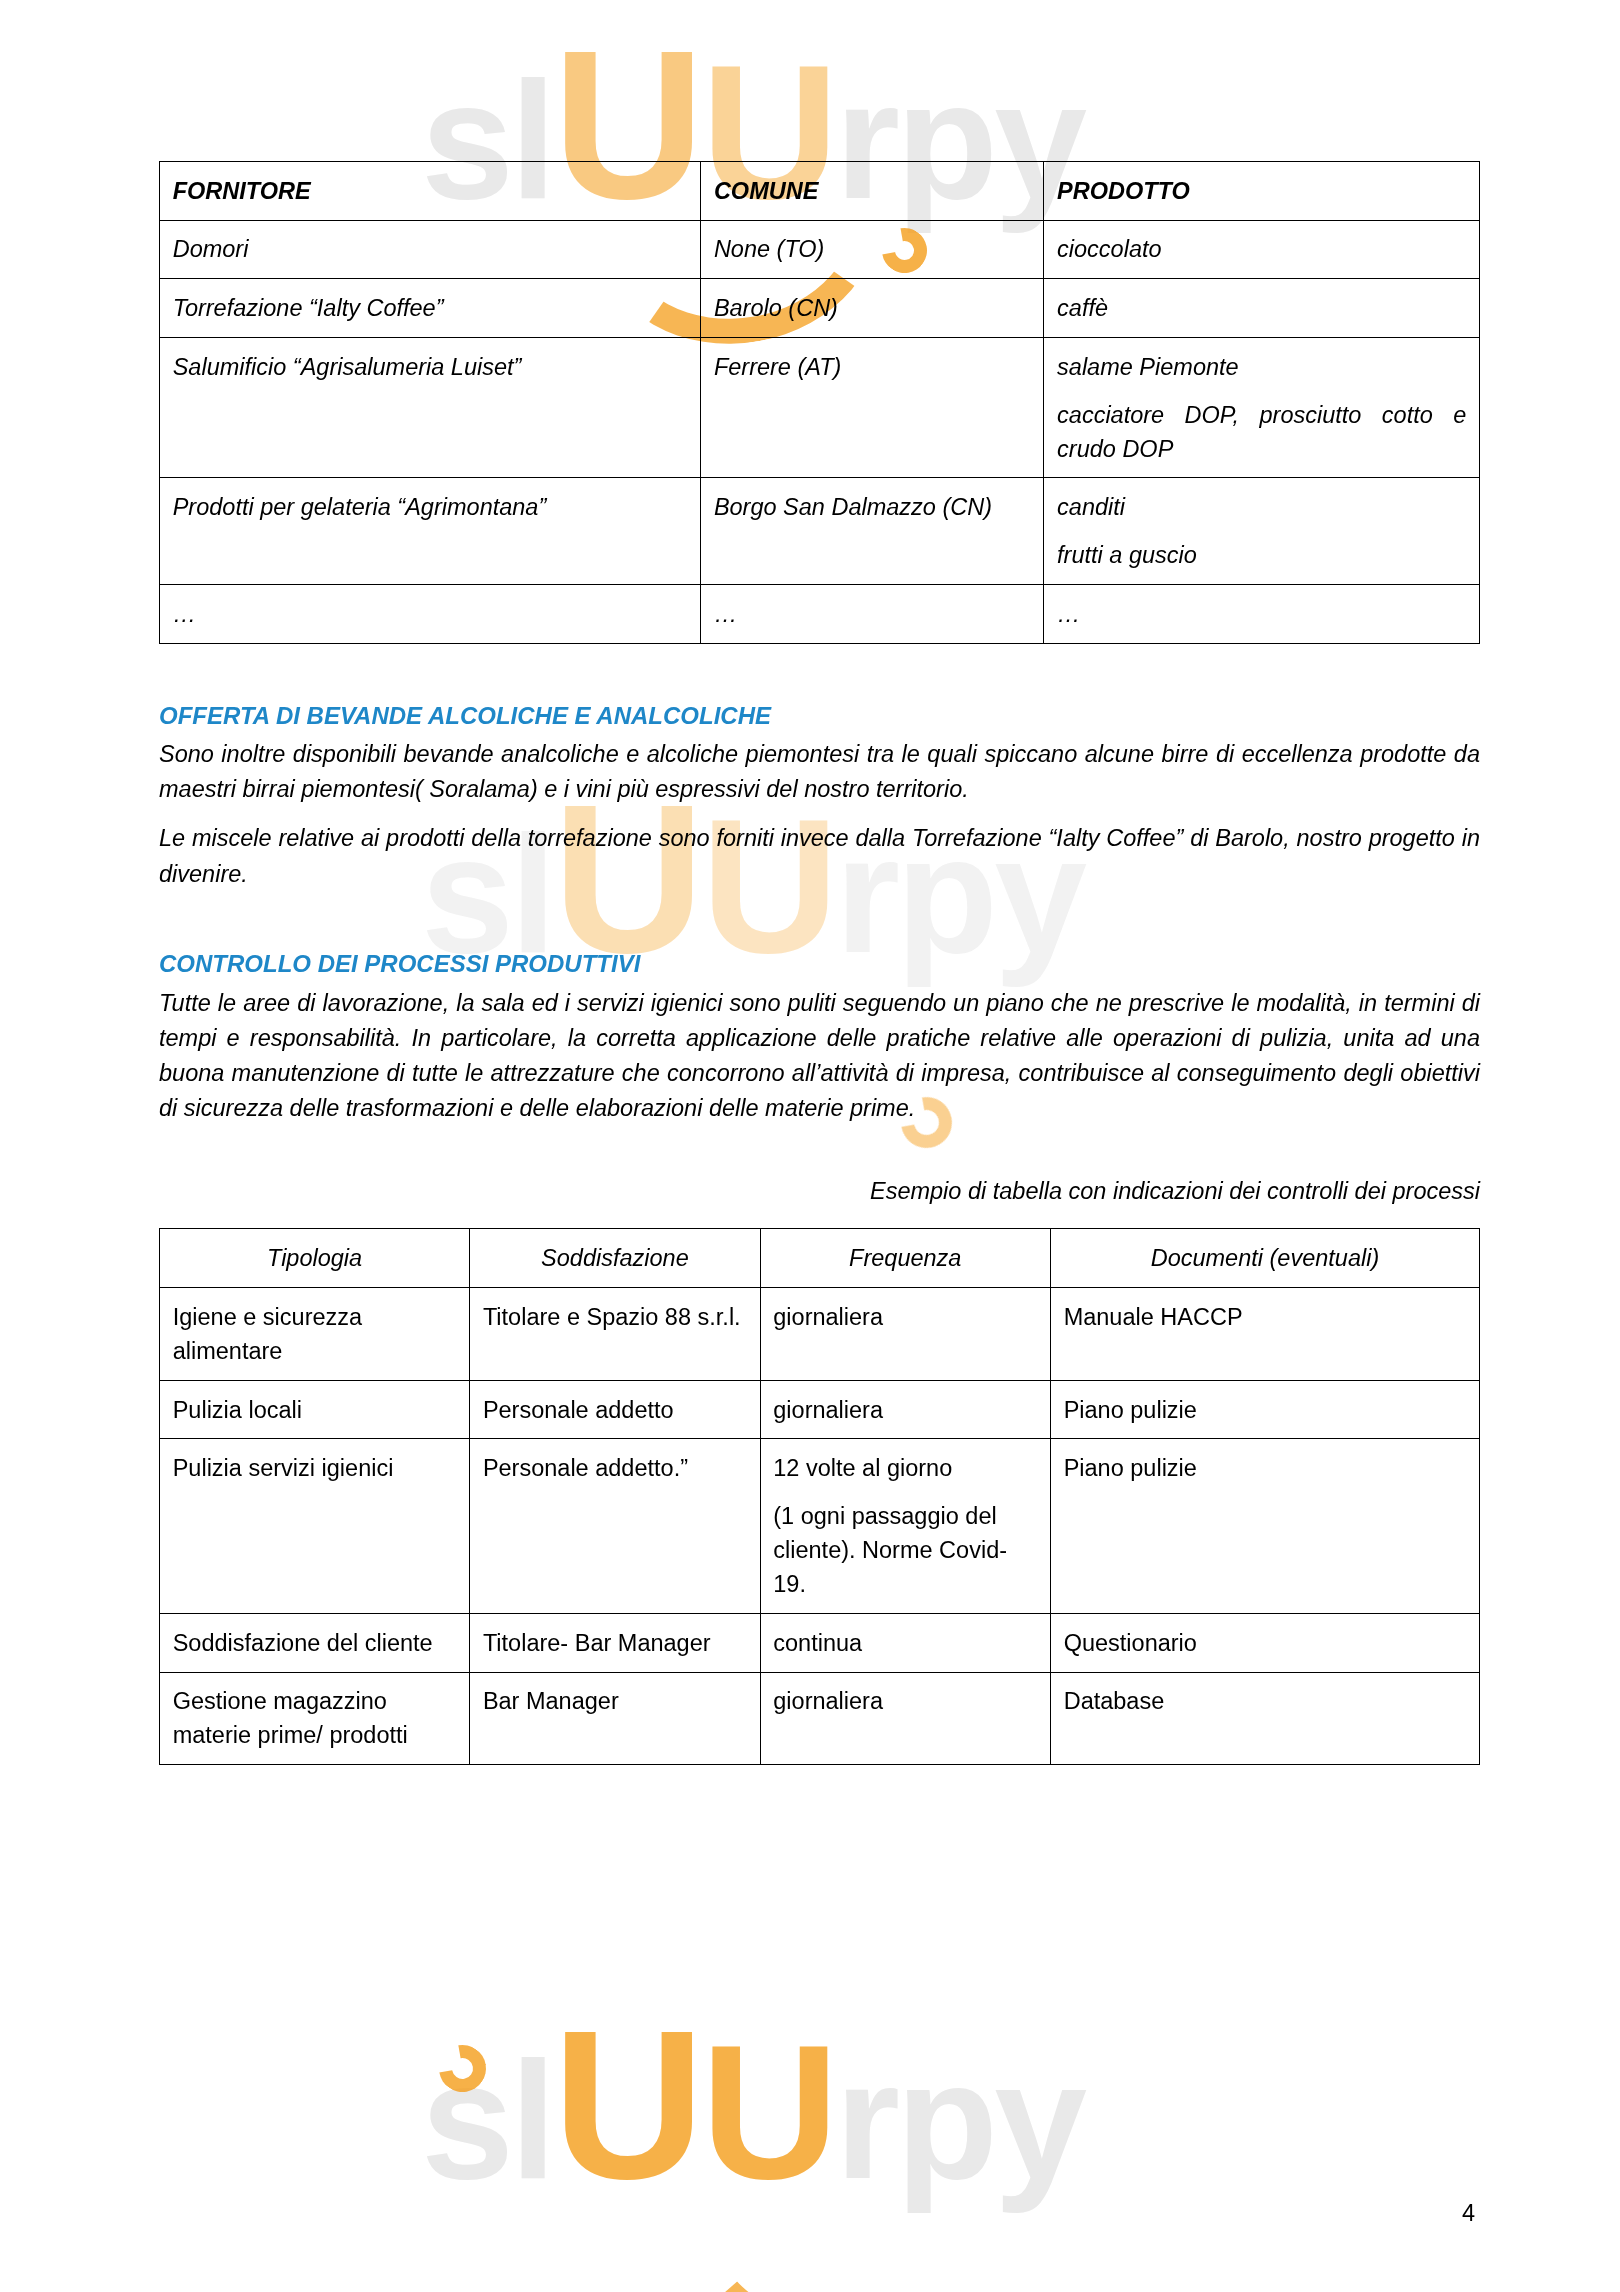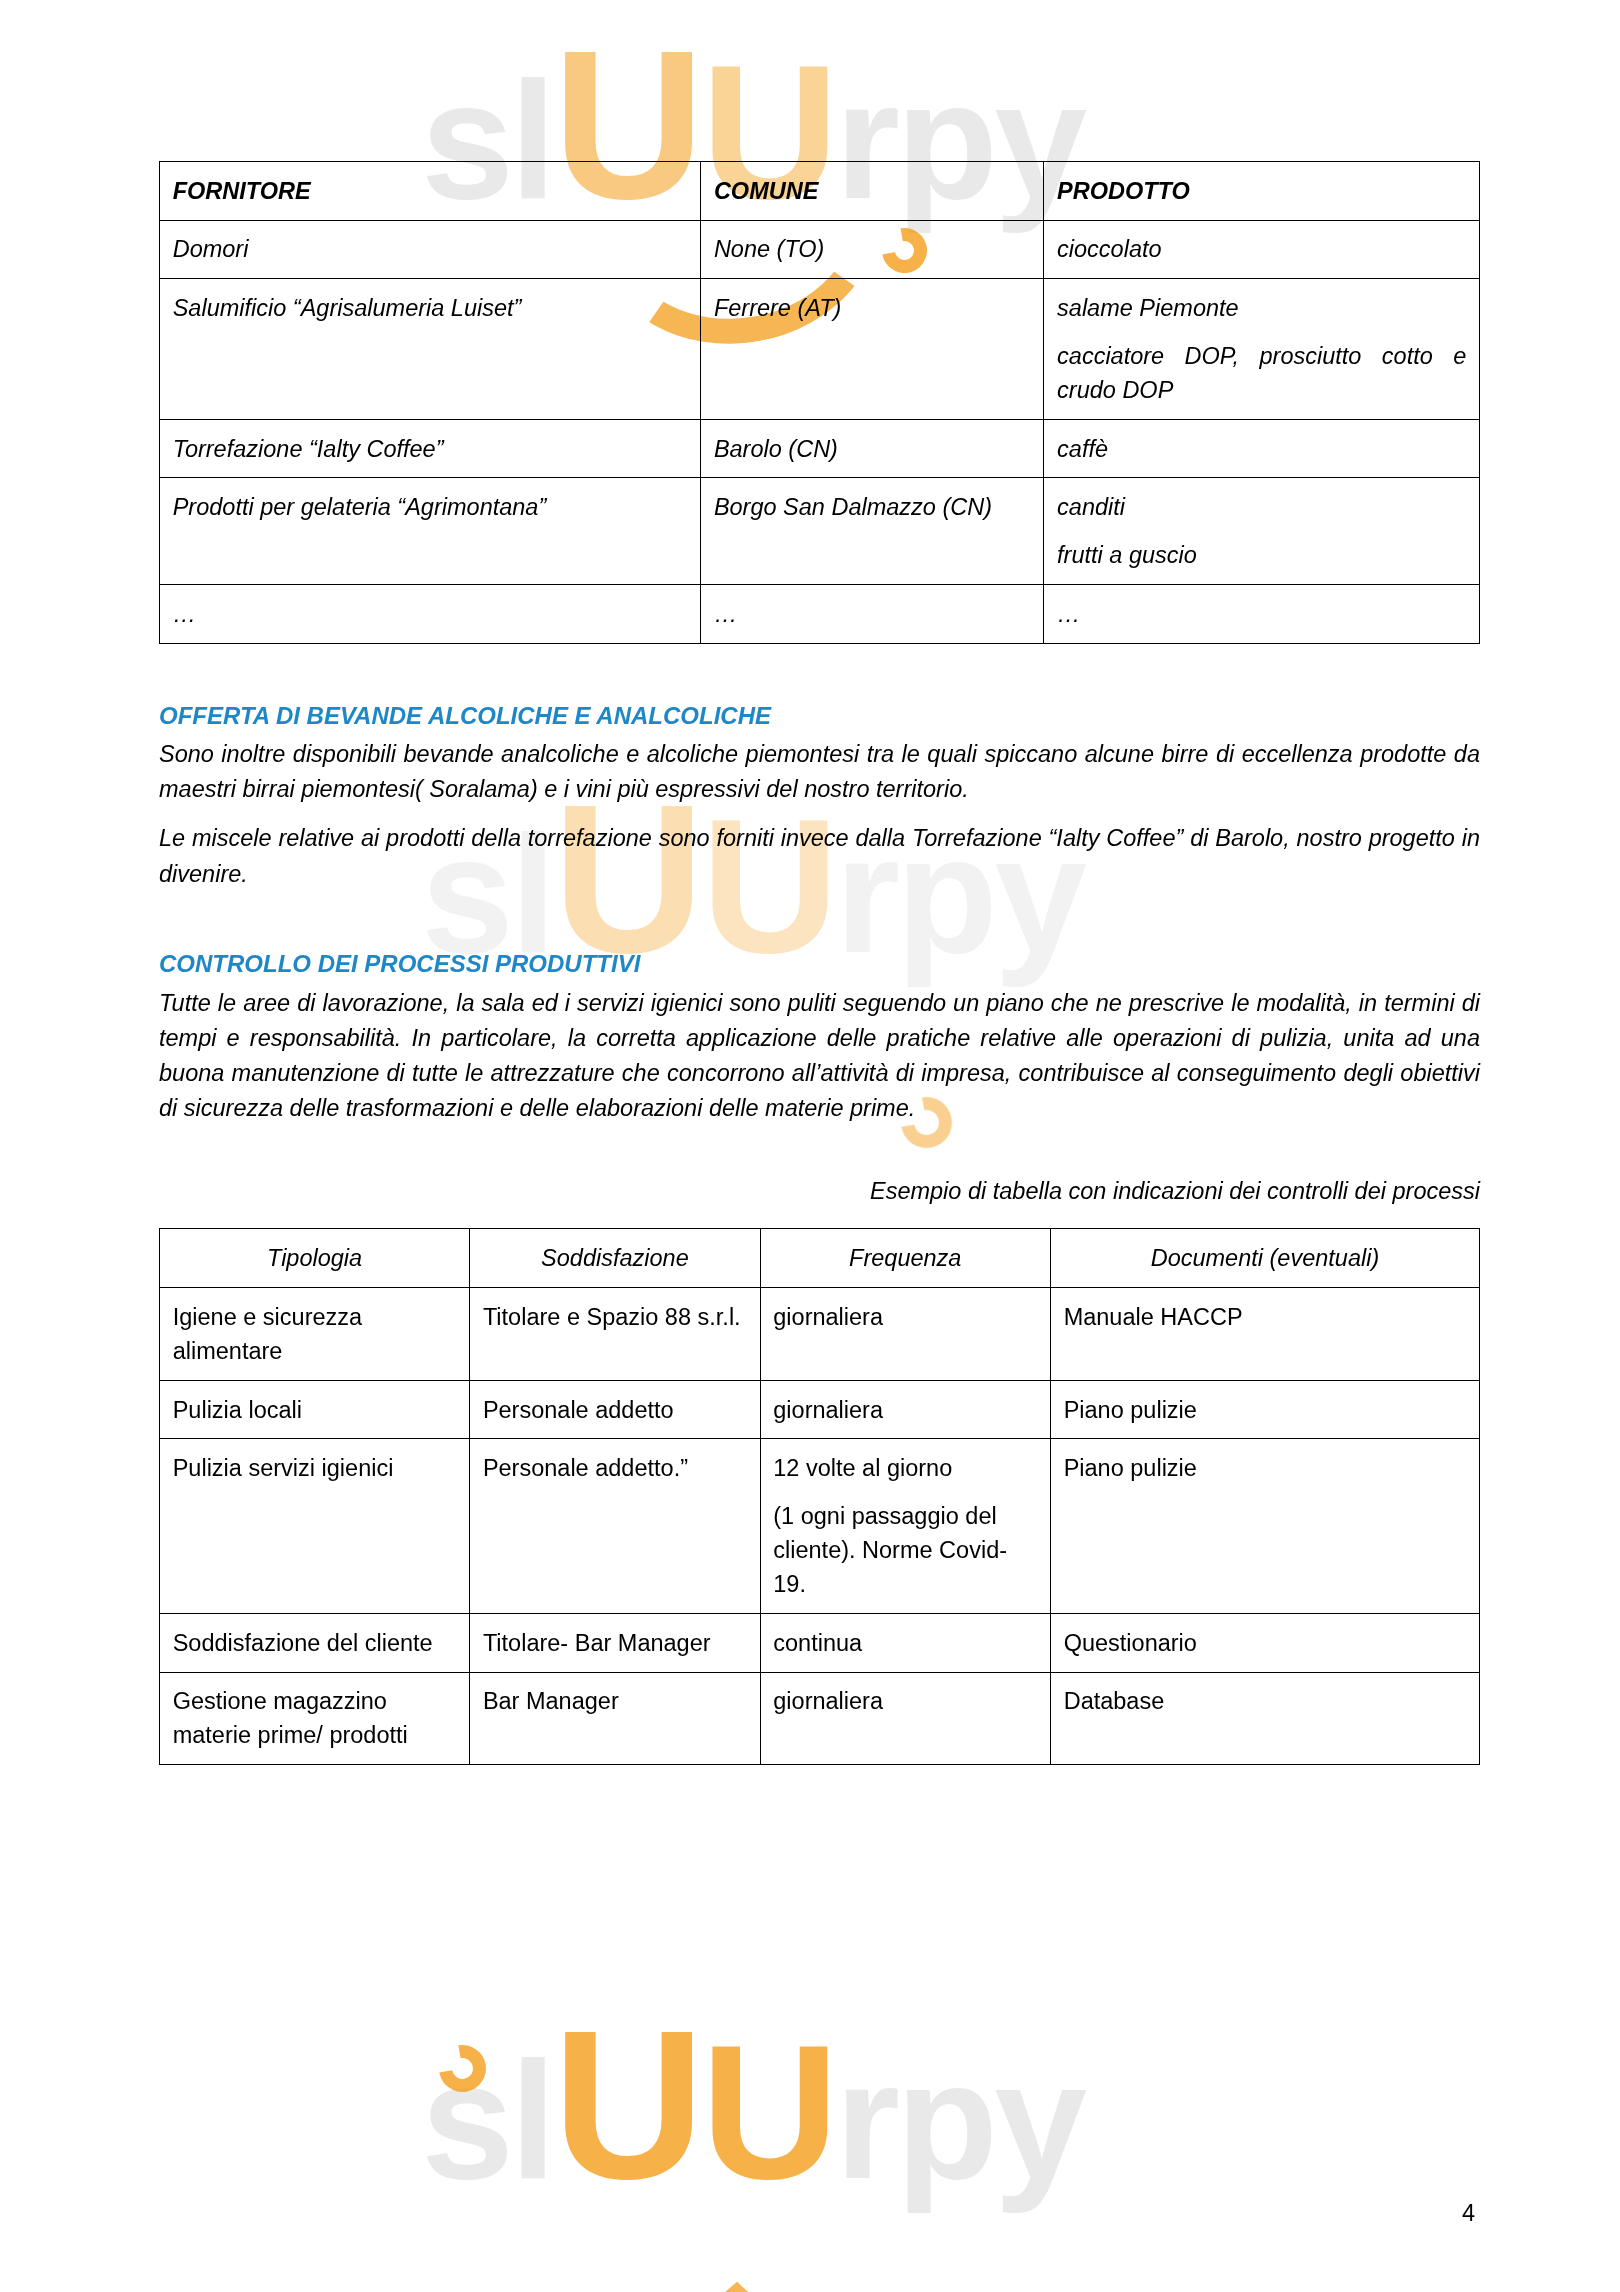--- a/index.html
+++ b/index.html
@@ -113,40 +113,40 @@
           </td>
         <td>
             <div class="cp">None (TO)</div>
           </td>
         <td>
             <div class="cp">cioccolato</div>
           </td>
       </tr>
       <tr>
         <td>
+            <div class="cp">Torrefazione “Ialty Coffee”</div>
+          </td>
+        <td>
+            <div class="cp">Barolo (CN)</div>
+          </td>
+        <td>
+            <div class="cp">caffè</div>
+          </td>
+      </tr>
+      <tr>
+        <td>
             <div class="cp">Salumificio “Agrisalumeria Luiset”</div>
           </td>
         <td>
             <div class="cp">Ferrere (AT)</div>
           </td>
         <td>
           <div class="cp">salame Piemonte</div>
           <div class="cp">cacciatore DOP, prosciutto cotto e crudo DOP</div>
         </td>
-      </tr>
-      <tr>
-        <td>
-            <div class="cp">Torrefazione “Ialty Coffee”</div>
-          </td>
-        <td>
-            <div class="cp">Barolo (CN)</div>
-          </td>
-        <td>
-            <div class="cp">caffè</div>
-          </td>
       </tr>
       <tr>
         <td>
             <div class="cp">Prodotti per gelateria “Agrimontana”</div>
           </td>
         <td>
             <div class="cp">Borgo San Dalmazzo (CN)</div>
           </td>
         <td>
           <div class="cp">canditi</div>

